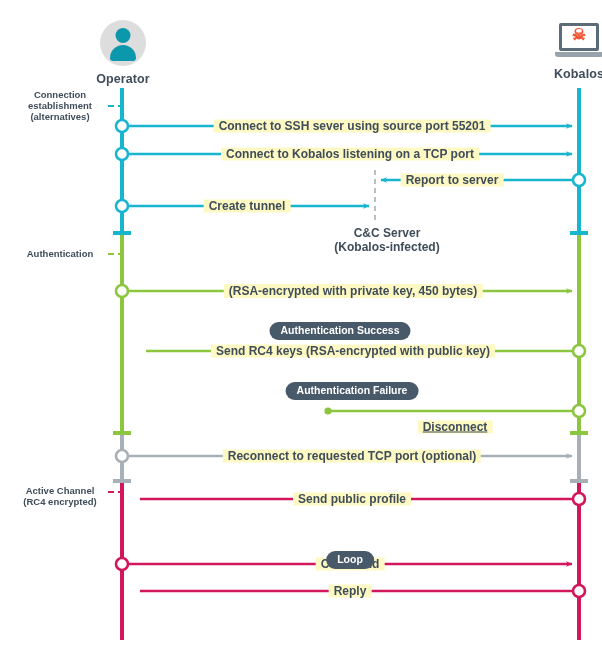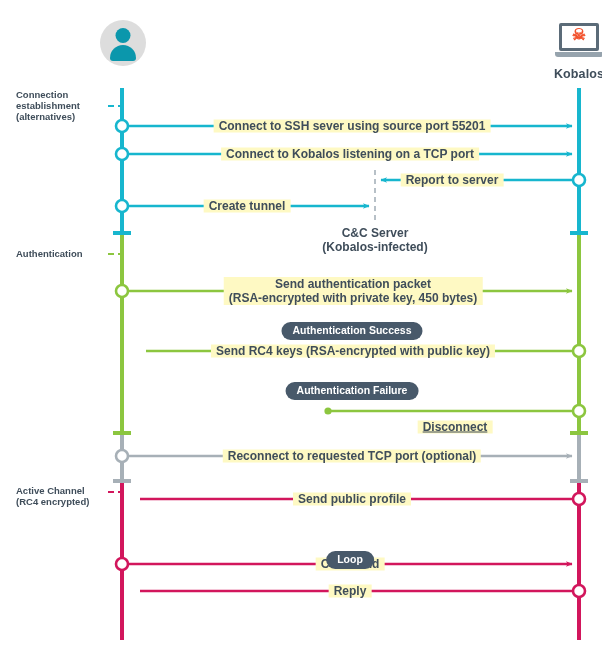--- a/index.html
+++ b/index.html
@@ -40,36 +40,37 @@
   .laptop .base{
     position:absolute;left:0;top:29px;width:48px;height:5px;
     background:#96a3ad;border-radius:0 0 3px 3px;
   }
   .laptop .bug{
     position:absolute;left:50%;top:4px;transform:translateX(-50%);
     font-size:16px;line-height:16px;color:#f2512c;font-weight:bold;
   }
 
   .side-label{
-    position:absolute;text-align:left;font-size:9.5px;font-weight:bold;
+    position:absolute;text-align:center;font-size:9.5px;font-weight:bold;
     line-height:11px;color:#3f4d5a;width:88px;
   }
   .side-dash{position:absolute;height:0;border-top:2px dashed #9aa7b1;width:16px;}
 
   .msg-label{
     position:absolute;text-align:center;font-size:12px;font-weight:bold;
     color:#3f4d5a;line-height:13px;background:#fef9c3;padding:0 5px;
     white-space:nowrap;transform:translate(-50%,-50%);
   }
   .msg-label.two-line{line-height:14px;}
 
   .node-label{
     position:absolute;text-align:center;font-size:12px;font-weight:bold;
     line-height:14px;color:#3f4d5a;transform:translateX(-50%);
     white-space:nowrap;
+    margin-left:12px;
   }
 
   .badge{
     position:absolute;background:#48596a;color:#ffffff;
     font-size:10.5px;font-weight:bold;border-radius:9px;
     padding:3px 11px 4px;transform:translate(-50%,-50%);
     white-space:nowrap;line-height:11px;
   }
 </style>
 </head>
@@ -173,20 +174,21 @@
     <line x1="579" y1="591" x2="140" y2="591" stroke="#d2165c" stroke-width="2.6" marker-end="url(#ar-pink)" transform="rotate(180 359.5 591)"></line>
     <circle cx="579" cy="591" r="6" fill="#ffffff" stroke="#d2165c" stroke-width="2.6"></circle>
   </g>
 </svg>
 
 <div class="actor" style="left:63px;top:20px;">
   <div class="avatar">
     <div class="head"></div>
       <div class="body"></div>
   </div>
+  <div class="label">Operator</div>
 </div>
 
 <div class="actor" style="left:519px;top:20px;">
   <div class="laptop">
     <div class="screen"></div>
     <div class="bug">☠</div>
     <div class="base"></div>
   </div>
   <div class="label" style="margin-top:4px;">Kobalos</div>
 </div>
@@ -216,33 +218,32 @@
 <div class="msg-label" style="left:452px;top:180px;">Report to server</div>
 
 <div class="msg-label" style="left:247px;top:206px;">Create tunnel</div>
 
 <div class="node-label" style="left:375px;top:226px;">
   <div>C&amp;C Server</div>
   <div>(Kobalos-infected)</div>
 </div>
 
 <div class="msg-label two-line" style="left:353px;top:291px;">
-  <div>Send authentication packet</div>
   <div>(RSA-encrypted with private key, 450 bytes)</div>
 </div>
 
 <div class="msg-label" style="left:353px;top:351px;">Send RC4 keys (RSA-encrypted with public key)</div>
 
 <div class="msg-label" style="left:455px;top:427px;text-decoration:underline;">Disconnect</div>
 
 <div class="msg-label" style="left:352px;top:456px;">Reconnect to requested TCP port (optional)</div>
 
 <div class="msg-label" style="left:352px;top:499px;">Send public profile</div>
 
 <div class="msg-label" style="left:350px;top:564px;">Command</div>
 
 <div class="msg-label" style="left:350px;top:591px;">Reply</div>
 
-<div class="badge" style="left:352px;top:331px;">Authentication Success</div>
+<div class="badge" style="left:340px;top:331px;">Authentication Success</div>
 
 <div class="badge" style="left:352px;top:391px;">Authentication Failure</div>
 
 <div class="badge" style="left:350px;top:560px;">Loop</div>
 
 </body></html>

